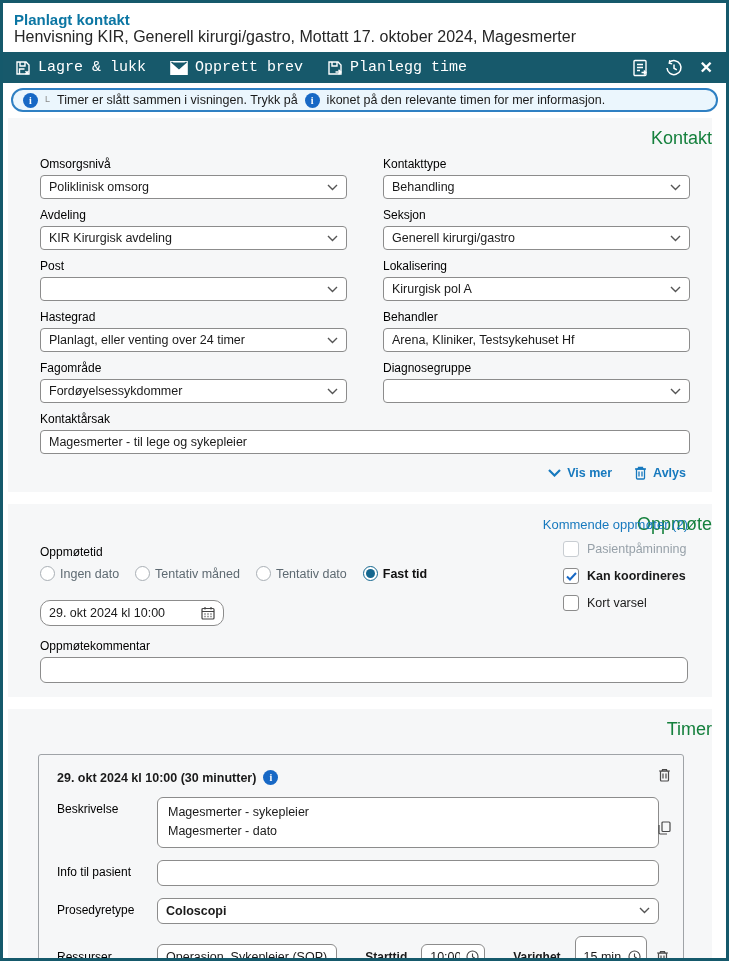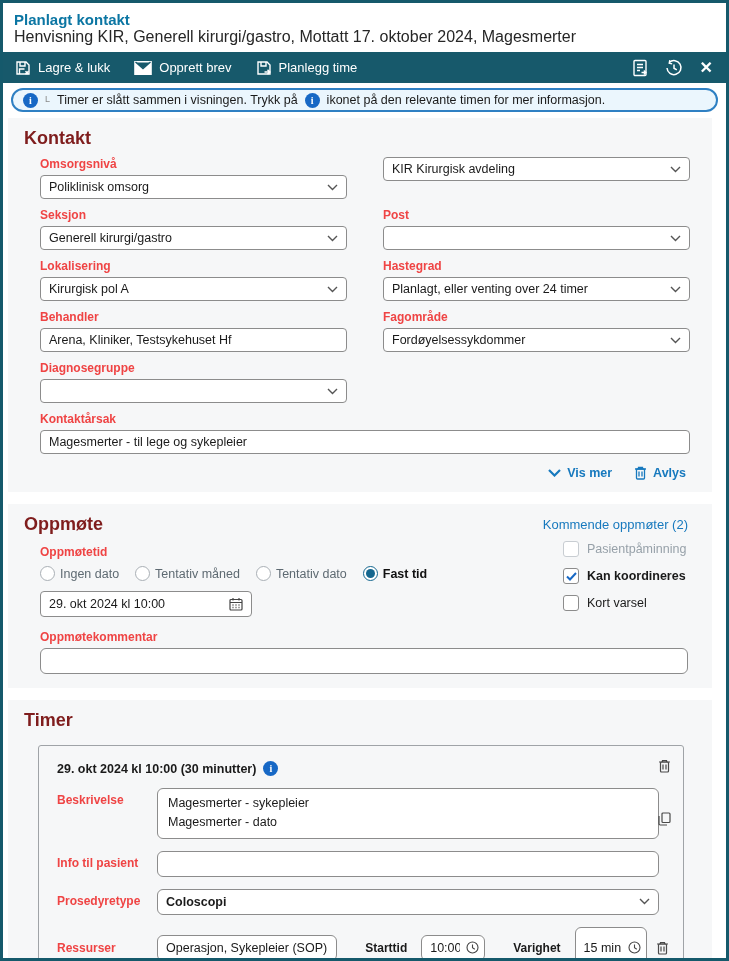--- a/index.html
+++ b/index.html
@@ -9,60 +9,60 @@
     background:#ffffff; border:3px solid #15596B; overflow:hidden;
     font-family:"Liberation Sans", sans-serif; color:#1a1a1a;
   }
   
   .hdr { padding:8px 12px 6px 11px; background:#fff;border-radius:14px; }
   .hdr-title { color:#0B76A3; font-size:15px; font-weight:bold; }
   .hdr-sub { font-size:16px; color:#262626; }
   
   .tbar { height:31px; background:#17596B; display:flex; align-items:center;
           padding:0 13px 0 12px; color:#fff; }
-  .tbtn { display:flex; align-items:center; gap:7px; font-size:13px; margin-right:24px; cursor:pointer; white-space:nowrap; }
+  .tbtn { display:flex; align-items:center; gap:7px; font-size:15px; margin-right:24px; cursor:pointer; white-space:nowrap;font-family:Liberation Mono, monospace; }
   .tbar-right { margin-left:auto; display:flex; align-items:center; gap:17px; }
   .ticon { display:inline-flex; }
   .xglyph { font-size:16px; font-weight:bold; line-height:1; cursor:pointer; }
   
   .banner-wrap { padding:5px 8px 6px 8px; background:#fff; }
   .banner { border:2px solid #2F80C3; border-radius:12px; background:#EBF6FD;
             min-height:24px; display:flex; align-items:center; gap:7px; padding:2px 10px; font-size:12.5px; }
   .info-ic { display:inline-flex; width:15px; height:15px; border-radius:50%; background:#1768C5;
              color:#fff; font-size:10px; font-weight:bold; align-items:center; justify-content:center;
              font-family:"Liberation Serif", serif; flex:0 0 auto; }
   .mini-l { font-size:9px; color:#8a8a8a; align-self:flex-start; margin-top:2px; }
   
   .section { background:#F6F7F8; margin:0 14px 0 5px; }
   .sec-gap { height:12px; background:#fff; }
-  .sec-h { font-size:18px; color:#7f1d1d; padding:10px 0 0 16px; font-weight:bold; }
+  .sec-h { font-size:18px; color:#15803d; padding:10px 0 0 16px; font-weight:normal;text-align:right; }
   
   .grid { display:grid; grid-template-columns:1fr 1fr; column-gap:36px; row-gap:9px;
           margin:8px 22px 0 32px; }
-  .fld label, .blabel { display:block; font-size:12px; font-weight:bold; margin-bottom:4px; color:#ef4444; }
+  .fld label, .blabel { display:block; font-size:12px; font-weight:normal; margin-bottom:4px; color:#000000; }
   .ctl { height:24px; border:1px solid #8C8C8C; border-radius:4px; background:#fff;
          display:flex; align-items:center; padding:0 8px; font-size:12.5px; position:relative; cursor:default; }
   .ctl .val { flex:1 1 auto; overflow:hidden; white-space:nowrap; }
   .chev { flex:0 0 auto; margin-left:6px; display:inline-flex; color:#555; }
   .full { grid-column:1 / -1; }
   
   .links-row { display:flex; justify-content:flex-end; align-items:center; gap:22px;
                margin:12px 26px 0 0; padding-bottom:12px; }
   .blink { color:#1779BE; font-size:12.5px; font-weight:bold; display:flex; align-items:center; gap:6px; cursor:pointer; }
   
   .opp { position:relative; padding-bottom:14px; }
   .opp-link { position:absolute; top:13px; right:24px; color:#1779BE; font-size:13px; cursor:pointer; }
   .opp-left { margin:10px 0 0 32px; width:440px; }
   .radio-row { display:flex; align-items:center; gap:16px; margin-top:7px; }
   .radio { display:flex; align-items:center; gap:5px; font-size:12.5px; color:#5E6A72; cursor:pointer; }
   .rdot { width:15px; height:15px; border:1.5px solid #A9AFB5; border-radius:50%; background:#fff; position:relative; flex:0 0 auto; }
   .radio.sel { color:#111; font-weight:bold; }
   .radio.sel .rdot { border-color:#15678F; }
   .radio.sel .rdot::after { content:""; position:absolute; inset:2px; border-radius:50%; background:#15678F; }
-  .datectl { width:212px; margin-top:10px; height:26px; }
+  .datectl { width:184px; margin-top:19px; height:26px;border-radius:10px; }
   .cbx-col { position:absolute; left:555px; top:37px; display:flex; flex-direction:column; gap:11px; }
   .cbx { display:flex; align-items:center; gap:8px; font-size:12.5px; cursor:pointer; }
   .cbox { width:16px; height:16px; border:1.5px solid #8C8C8C; border-radius:3px; background:#fff;
           display:inline-flex; align-items:center; justify-content:center; flex:0 0 auto; color:#1768C5; }
   .cbx.disabled { color:#97A1A9; }
   .cbx.disabled .cbox { border-color:#C8CDD2; }
   .cbx.checked { font-weight:bold; }
   .komm { margin:13px 24px 0 32px; }
   
   .timer { padding-bottom:48px; }
@@ -166,22 +166,34 @@
         <div class="ctl">
           <span class="val">Poliklinisk omsorg</span>
           <span class="chev">
               <svg width="11" height="7" viewBox="0 0 11 7" fill="none" stroke="#555" stroke-width="1.4">
                 <path d="M1 1 L5.5 5.5 L10 1"></path>
               </svg>
             </span>
         </div>
       </div>
 
-
-      <div class="fld">
+      <div class="fld">
+        <label>Kontakttype</label>
+        <div class="ctl">
+          <span class="val">Behandling</span>
+          <span class="chev">
+              <svg width="11" height="7" viewBox="0 0 11 7" fill="none" stroke="#555" stroke-width="1.4">
+                <path d="M1 1 L5.5 5.5 L10 1"></path>
+              </svg>
+            </span>
+        </div>
+      </div>
+
+      <div class="fld">
+        <label>Avdeling</label>
         <div class="ctl">
           <span class="val">KIR Kirurgisk avdeling</span>
           <span class="chev">
               <svg width="11" height="7" viewBox="0 0 11 7" fill="none" stroke="#555" stroke-width="1.4">
                 <path d="M1 1 L5.5 5.5 L10 1"></path>
               </svg>
             </span>
         </div>
       </div>
 

